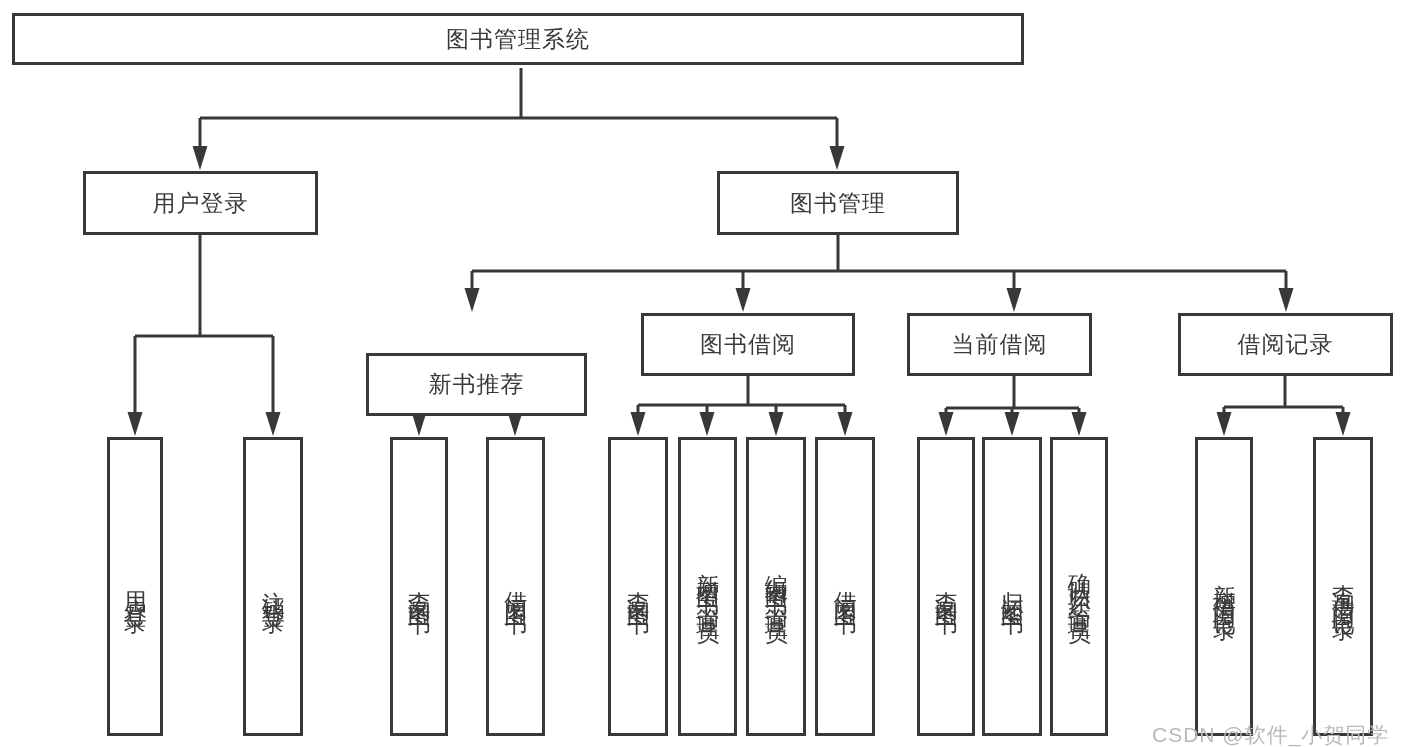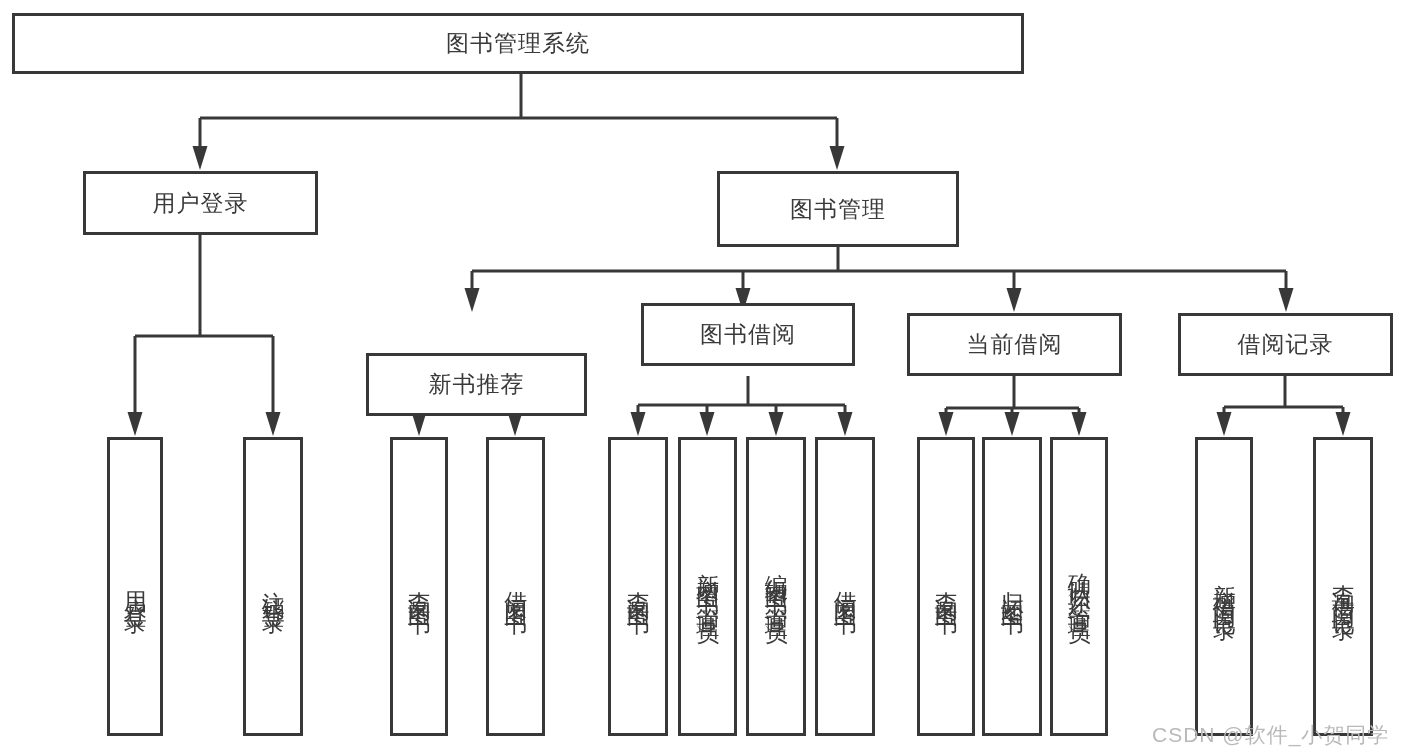--- a/index.html
+++ b/index.html
@@ -117,38 +117,38 @@
       <polygon points="768.5,412 783.5,412 776,436"></polygon>
       <polygon points="837.5,412 852.5,412 845,436"></polygon>
       <polygon points="938.5,412 953.5,412 946,436"></polygon>
       <polygon points="1004.5,412 1019.5,412 1012,436"></polygon>
       <polygon points="1071.5,412 1086.5,412 1079,436"></polygon>
       <polygon points="1216.5,412 1231.5,412 1224,436"></polygon>
       <polygon points="1335.5,412 1350.5,412 1343,436"></polygon>
     </g>
   </svg>
 
-  <div class="node h-node" style="left:12px; top:13px; width:1012px; height:61px;">
+  <div class="node h-node" style="left:12px; top:13px; width:1012px; height:52px;">
     <span>图书管理系统</span>
   </div>
 
   <div class="node h-node" style="left:83px; top:171px; width:235px; height:64px;">
     <span>用户登录</span>
   </div>
-  <div class="node h-node" style="left:717px; top:171px; width:242px; height:76px;">
+  <div class="node h-node" style="left:717px; top:171px; width:242px; height:64px;">
     <span>图书管理</span>
   </div>
 
   <div class="node h-node" style="left:366px; top:313px; width:221px; height:63px;margin-top:40px;">
     <span>新书推荐</span>
   </div>
-  <div class="node h-node" style="left:641px; top:303px; width:214px; height:63px;">
+  <div class="node h-node" style="left:641px; top:313px; width:214px; height:63px;">
     <span>图书借阅</span>
   </div>
-  <div class="node h-node" style="left:907px; top:313px; width:215px; height:63px;">
+  <div class="node h-node" style="left:907px; top:313px; width:185px; height:63px;">
     <span>当前借阅</span>
   </div>
   <div class="node h-node" style="left:1178px; top:313px; width:215px; height:63px;text-align:center;">
     <span>借阅记录</span>
   </div>
 
   <div class="node leaf" style="left:107px; top:437px; width:56px; height:299px;">
     <span class="vtext">用户登录</span>
   </div>
   <div class="node leaf" style="left:243px; top:437px; width:60px; height:299px;">

